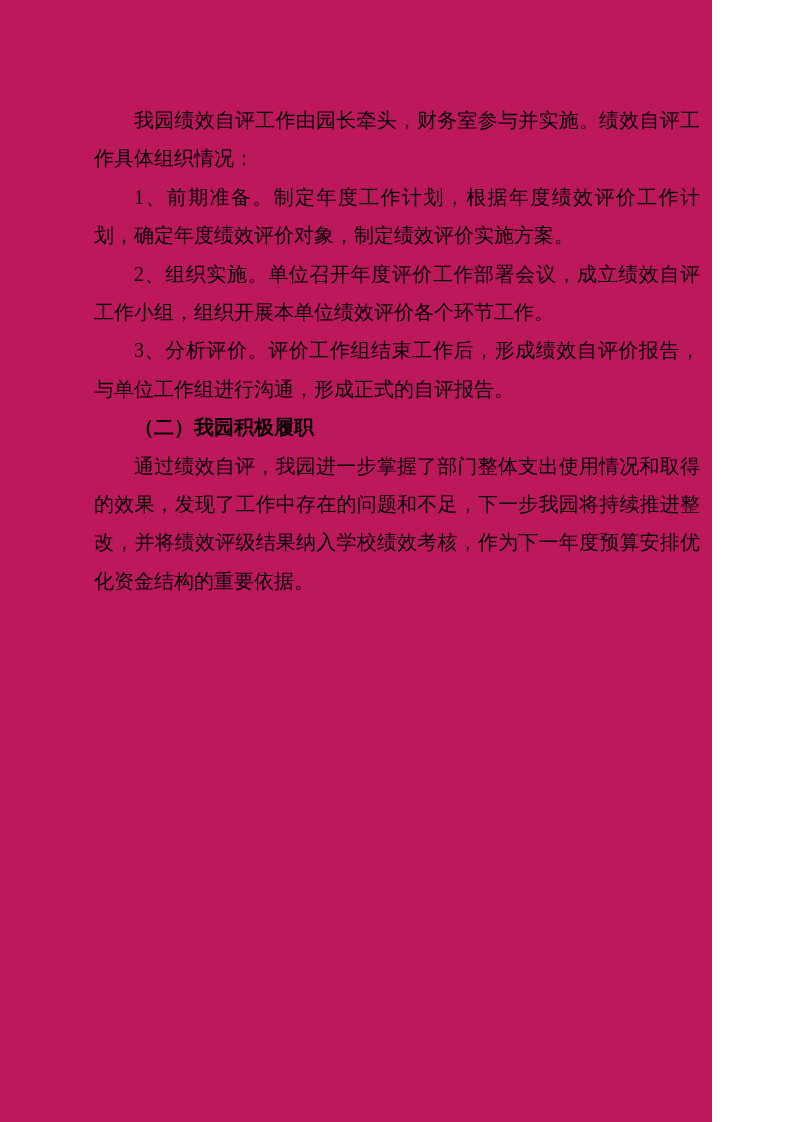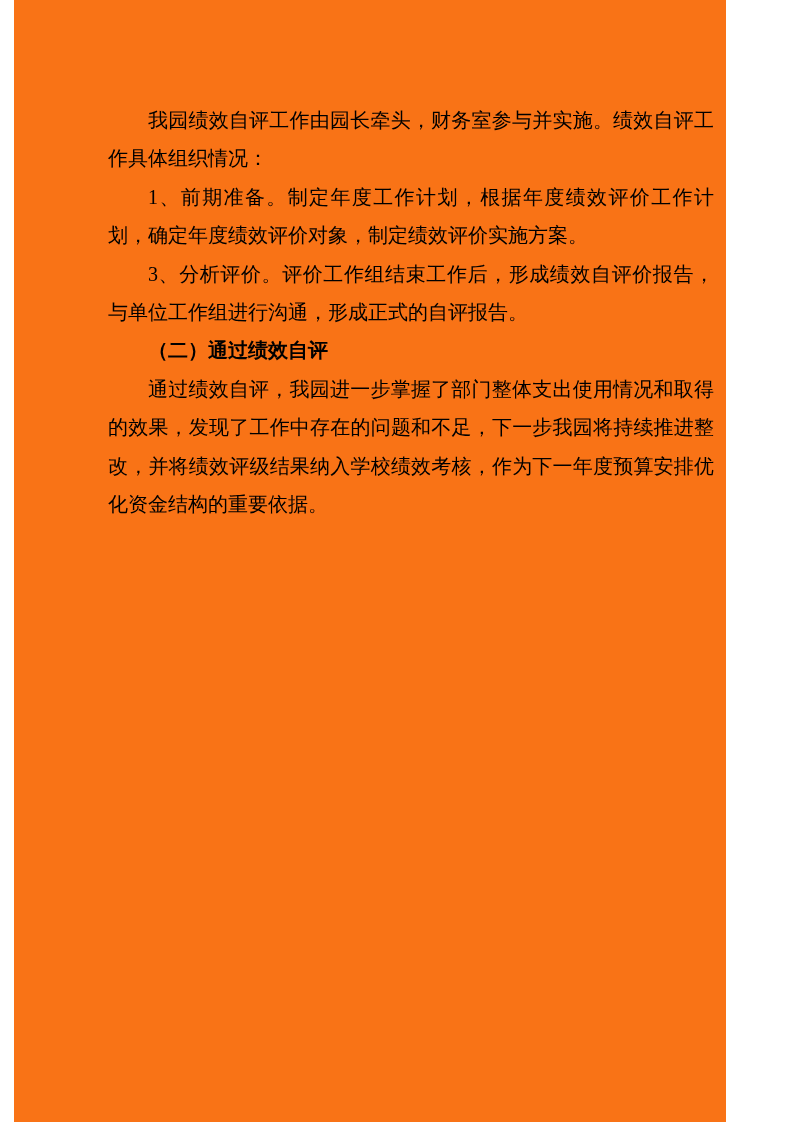--- a/index.html
+++ b/index.html
@@ -4,24 +4,23 @@
 <style>
   html, body {
     margin: 0;
     padding: 0;
     background: #ffffff;
   }
   .page {
     position: relative;
     width: 712px;
     height: 1122px;
-    background: #f97316;
+    background: #be185d;
     overflow: hidden;
     font-family: "Liberation Serif", serif;
-    margin-left: 14px;
   }
   .content {
     position: absolute;
     left: 94px;
     top: 101px;
     width: 606px;
   }
   .para {
     margin: 0;
     padding: 0;
@@ -46,17 +45,18 @@
   }
 </style>
 </head>
 <body>
 
 <div class="page">
   <main class="content">
 
   <p class="para">我园绩效自评工作由园长牵头，财务室参与并实施。绩效自评工作具体组织情况：</p>
       <p class="para">1、前期准备。制定年度工作计划，根据年度绩效评价工作计划，确定年度绩效评价对象，制定绩效评价实施方案。</p>
+      <p class="para">2、组织实施。单位召开年度评价工作部署会议，成立绩效自评工作小组，组织开展本单位绩效评价各个环节工作。</p>
       <p class="para">3、分析评价。评价工作组结束工作后，形成绩效自评价报告，与单位工作组进行沟通，形成正式的自评报告。</p>
-      <p class="heading">（二）通过绩效自评</p>
+      <p class="heading">（二）我园积极履职</p>
       <p class="para">通过绩效自评，我园进一步掌握了部门整体支出使用情况和取得的效果，发现了工作中存在的问题和不足，下一步我园将持续推进整改，并将绩效评级结果纳入学校绩效考核，作为下一年度预算安排优化资金结构的重要依据。</p>
     </main>
 </div>
 
 </body></html>

